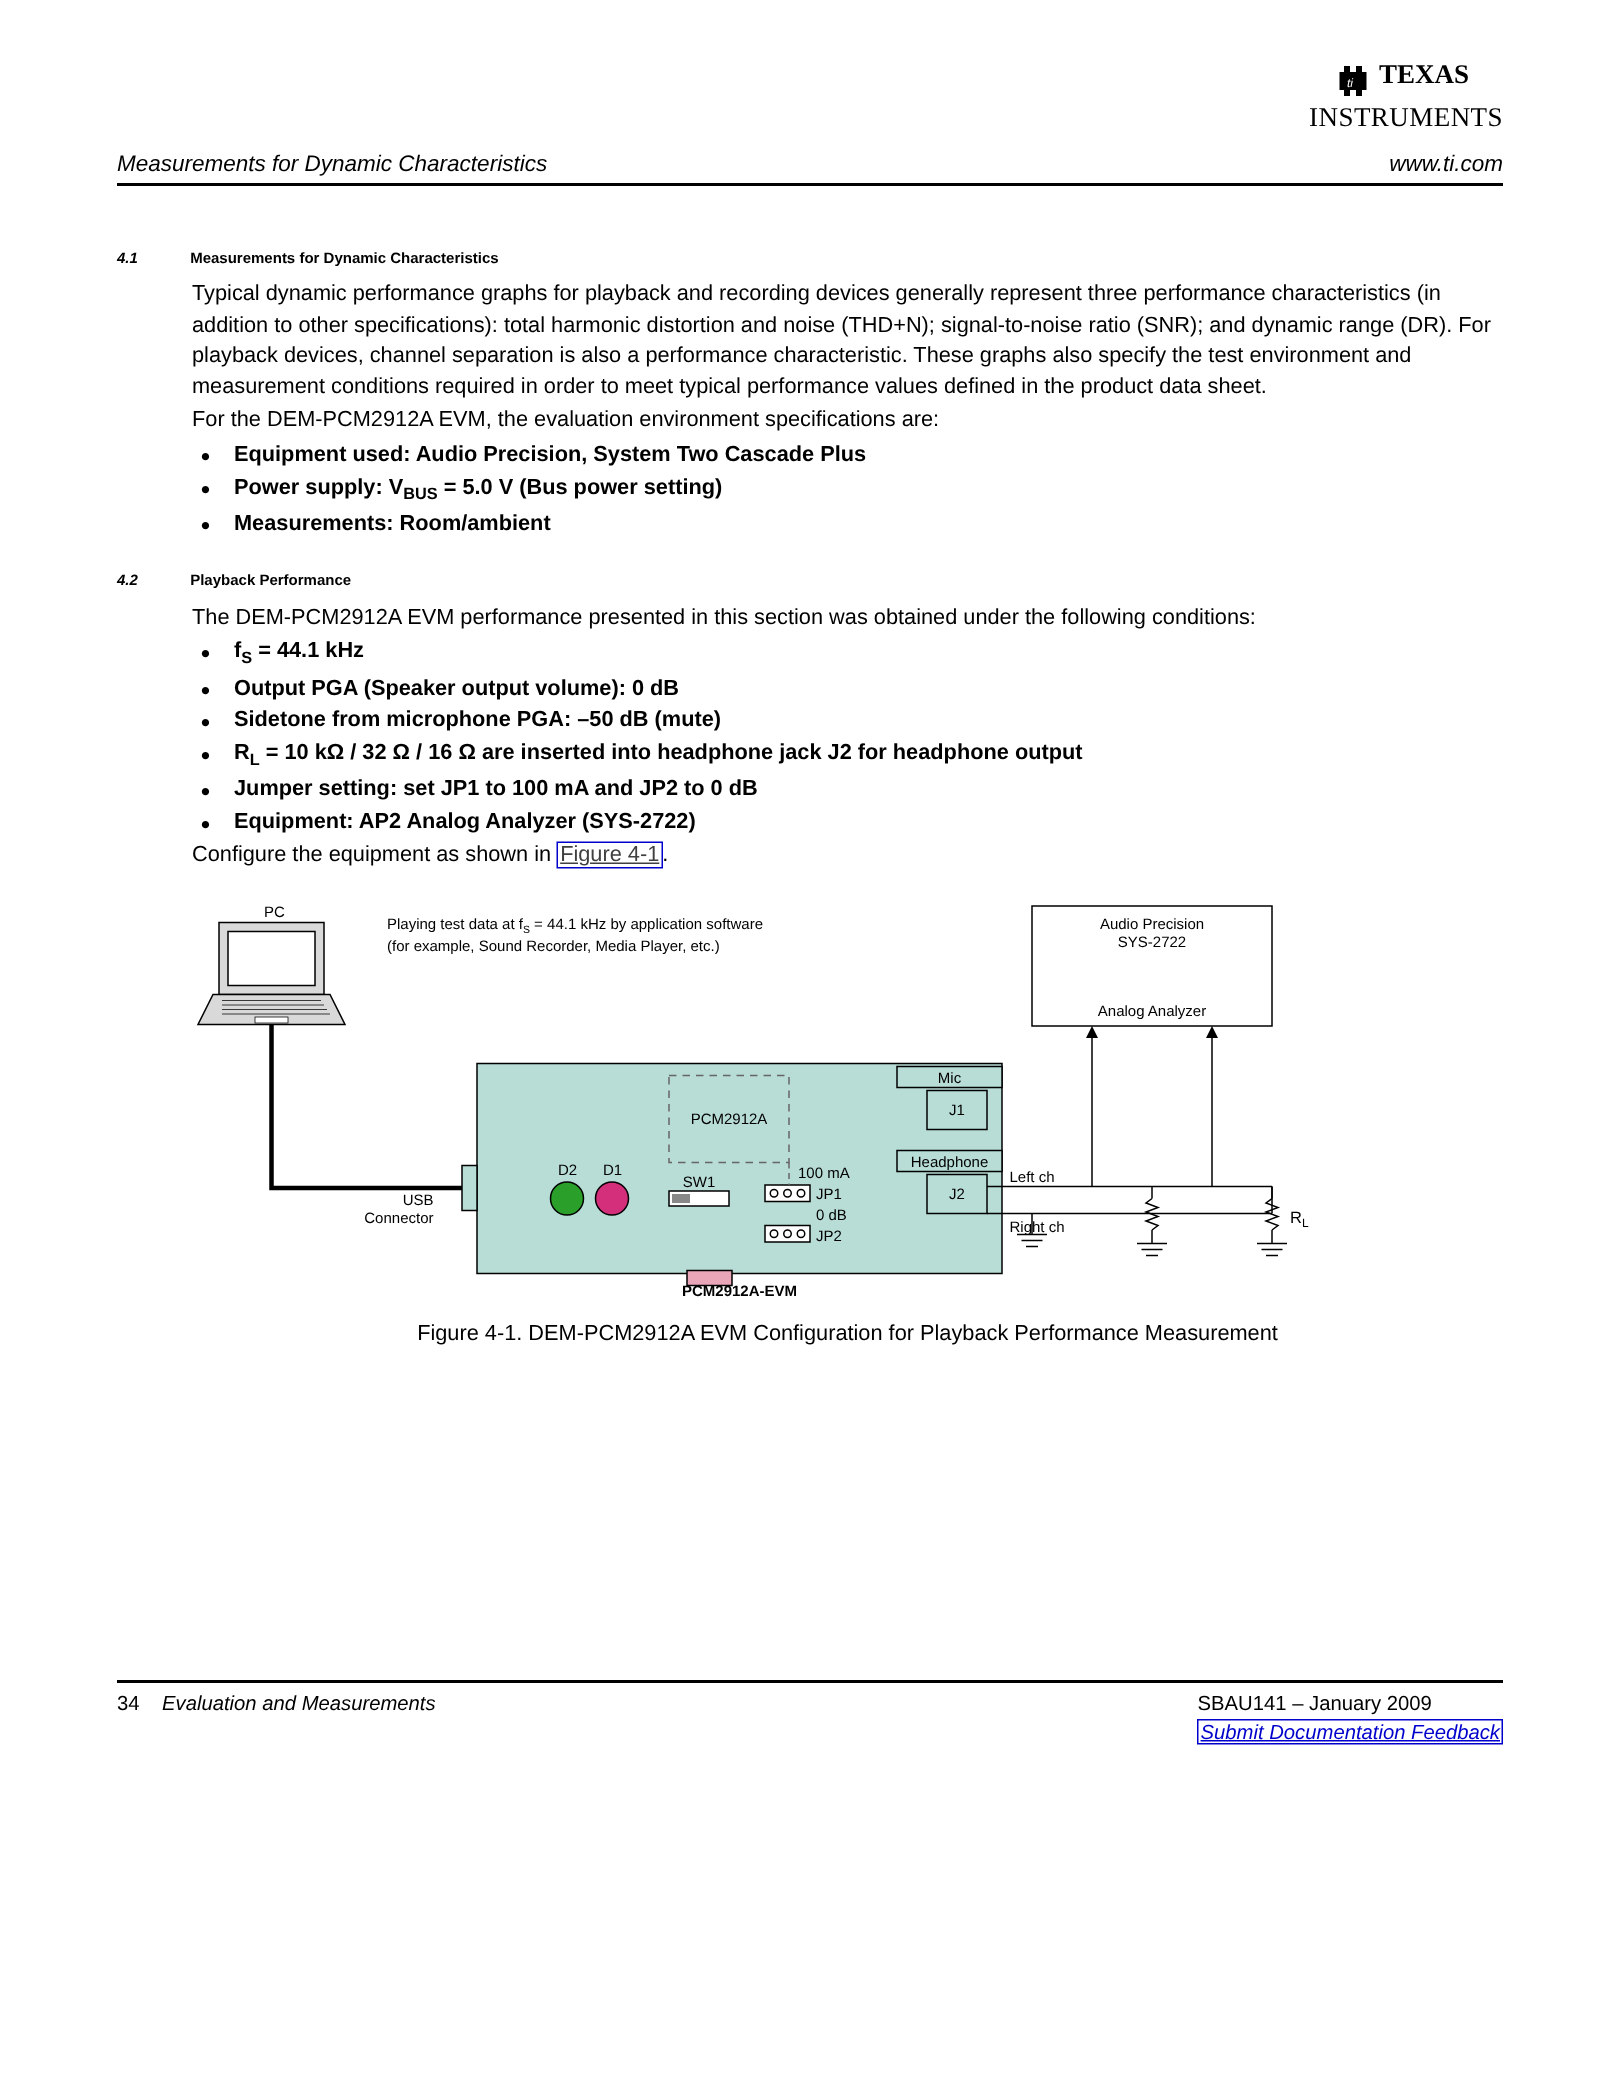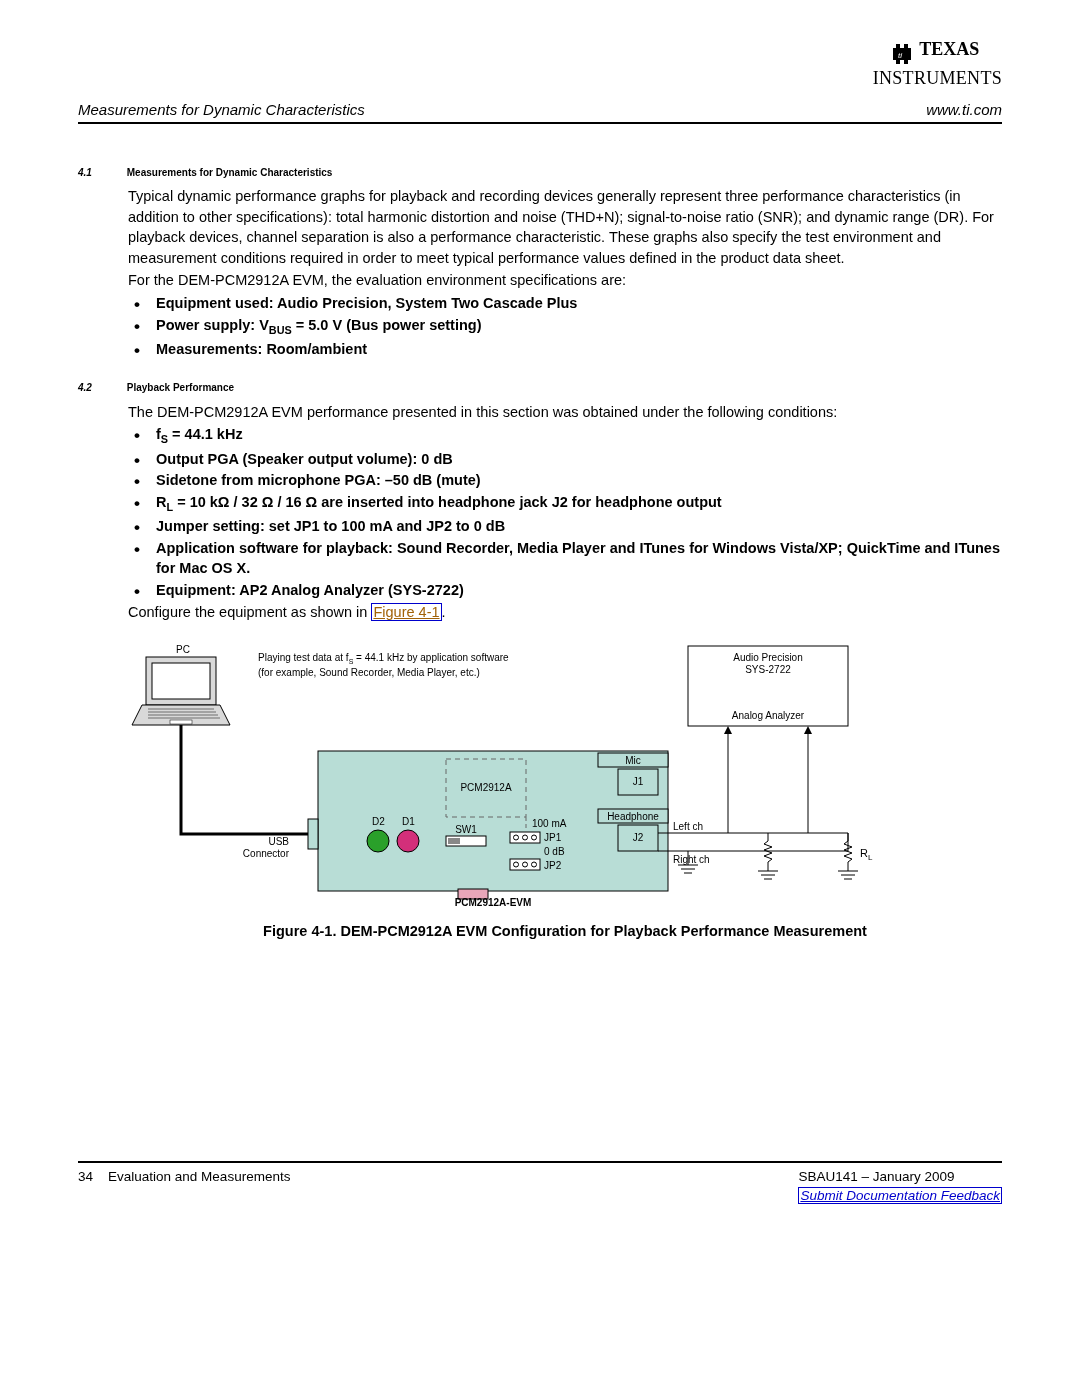--- a/index.html
+++ b/index.html
@@ -79,33 +79,33 @@
     margin: 1px 0;
   }
   ul.bullets li:before {
     content: "•";
     position: absolute;
     left: 6px;
     top: 0;
     font-size: 17px;
   }
   .sub { font-size: 0.75em; vertical-align: sub; }
-  .link { color: #a16207; text-decoration: underline; border: 1px solid #0000cc; padding: 0 1px; }
+  .link { color: #404040; text-decoration: underline; border: 1px solid #0000cc; padding: 0 1px; }
   .fig-wrap { margin: 18px 0 0 50px; }
-  .fig-caption { text-align: center; font-weight: bold; margin-top: 4px; font-size: 14.5px;}
+  .fig-caption { text-align: center; font-weight: normal; margin-top: 4px; font-size: 14.5px;}
   .footer-rule { border-top: 2px solid #000; margin-top: 220px; }
   .footer {
     display: flex;
     justify-content: space-between;
     font-size: 13.5px;
     margin-top: 4px;
   }
   .footer .left { }
   .footer .right { text-align: left; }
-  .footer .italic { }
+  .footer .italic { font-style: italic; }
   .fb-link { color: #0000cc; text-decoration: underline; border:1px solid #0000cc; padding:0 1px; font-style: italic;}
   svg text { font-family: Arial, Helvetica, sans-serif; }
 </style>
 </head>
 <body>
 
 <div class="page">
   <div class="logo-row">
     <div class="logo">
       <span class="ti-icon">
@@ -139,21 +139,20 @@
     <span class="sec-num">4.2</span>
     <span class="sec-title">Playback Performance</span>
   </div>
   <p class="bodytext">The DEM-PCM2912A EVM performance presented in this section was obtained under the following conditions:</p>
   <ul class="bullets" id="sec42-list">
       <li>f<sub class="sub">S</sub> = 44.1 kHz</li>
       <li>Output PGA (Speaker output volume): 0 dB</li>
       <li>Sidetone from microphone PGA: –50 dB (mute)</li>
       <li>R<sub class="sub">L</sub> = 10 kΩ / 32 Ω / 16 Ω are inserted into headphone jack J2 for headphone output</li>
       <li>Jumper setting: set JP1 to 100 mA and JP2 to 0 dB</li>
-      <li>Application software for playback: Sound Recorder, Media Player and ITunes for Windows Vista/XP; QuickTime and ITunes for Mac OS X.</li>
       <li>Equipment: AP2 Analog Analyzer (SYS-2722)</li>
     </ul>
   <p class="bodytext">
     <span>Configure the equipment as shown in </span><a class="link">Figure 4-1</a><span>.</span>
   </p>
 
   <div class="fig-wrap">
     <svg width="810" height="270" viewBox="0 0 810 270">
 
       <g>

